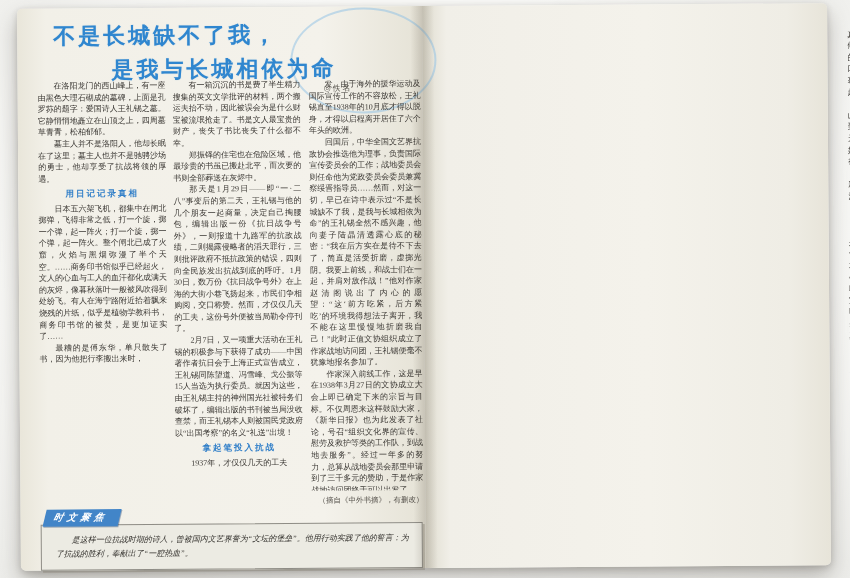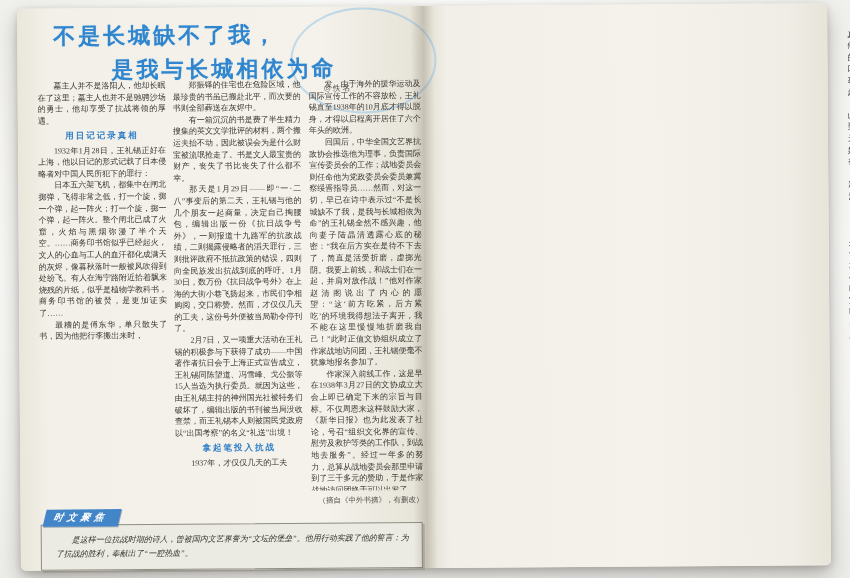--- a/index.html
+++ b/index.html
@@ -90,29 +90,29 @@
 
   <div class="page left">
     <svg class="deco-circle" viewBox="0 0 156 122">
       <ellipse cx="78" cy="56" rx="72" ry="52" fill="none" stroke="#8cc0e6" stroke-width="2" opacity="0.5"></ellipse>
     </svg>
     <div class="l-title" id="l-title1">不是长城缺不了我，</div>
     <div class="l-title" id="l-title2">是我与长城相依为命</div>
     <div class="byline" id="l-byline">◎佚名</div>
 
     <div class="col" id="l-col1">
+        <p class="blk p">在洛阳龙门的西山峰上，有一座由黑色大理石砌成的墓碑，上面是孔罗荪的题字：爱国诗人王礼锡之墓。它静悄悄地矗立在山顶之上，四周墓草青青，松柏郁郁。</p>
         <p class="blk p">墓主人并不是洛阳人，他却长眠在了这里；墓主人也并不是驰骋沙场的勇士，他却享受了抗战将领的厚遇。</p>
         <p class="blk subhead">用日记记录真相</p>
-        <p class="blk p">1932年1月28日，王礼锡正好在上海，他以日记的形式记载了日本侵略者对中国人民所犯下的罪行：</p>
         <p class="blk p">日本五六架飞机，都集中在闸北掷弹，飞得非常之低，打一个旋，掷一个弹，起一阵火；打一个旋，掷一个弹，起一阵火。整个闸北已成了火窟，火焰与黑烟弥漫了半个天空。……商务印书馆似乎已经起火，文人的心血与工人的血汗都化成满天的灰烬，像暮秋落叶一般被风吹得到处纷飞。有人在海宁路附近拾着飘来烧残的片纸，似乎是植物学教科书，商务印书馆的被焚，是更加证实了……</p>
         <p class="blk p">最糟的是傅东华，单只散失了书，因为他把行李搬出来时，</p>
       </div>
     <div class="col" id="l-col2">
+        <p class="blk p">有一箱沉沉的书是费了半生精力搜集的英文文学批评的材料，两个搬运夫抬不动，因此被误会为是什么财宝被流氓抢走了。书是文人最宝贵的财产，丧失了书比丧失了什么都不幸。</p>
         <p class="blk p">郑振铎的住宅也在危险区域，他最珍贵的书虽已搬赴北平，而次要的书则全部葬送在灰烬中。</p>
-        <p class="blk p">有一箱沉沉的书是费了半生精力搜集的英文文学批评的材料，两个搬运夫抬不动，因此被误会为是什么财宝被流氓抢走了。书是文人最宝贵的财产，丧失了书比丧失了什么都不幸。</p>
         <p class="blk p">那天是1月29日——即“一·二八”事变后的第二天，王礼锡与他的几个朋友一起商量，决定自己掏腰包，编辑出版一份《抗日战争号外》，一则报道十九路军的抗敌战绩，二则揭露侵略者的滔天罪行，三则批评政府不抵抗政策的错误，四则向全民族发出抗战到底的呼吁。1月30日，数万份《抗日战争号外》在上海的大街小巷飞扬起来，市民们争相购阅，交口称赞。然而，才仅仅几天的工夫，这份号外便被当局勒令停刊了。</p>
         <p class="blk p">2月7日，又一项重大活动在王礼锡的积极参与下获得了成功——中国著作者抗日会于上海正式宣告成立，王礼锡同陈望道、冯雪峰、戈公振等15人当选为执行委员。就因为这些，由王礼锡主持的神州国光社被特务们破坏了，编辑出版的书刊被当局没收查禁，而王礼锡本人则被国民党政府以“出国考察”的名义“礼送”出境！</p>
         <p class="blk subhead">拿起笔投入抗战</p>
         <p class="blk p">1937年，才仅仅几天的工夫</p>
       </div>
     <div class="col" id="l-col3">
         <p class="blk p">发。由于海外的援华运动及国际宣传工作的不容放松，王礼锡直至1938年的10月底才得以脱身，才得以启程离开居住了六个年头的欧洲。</p>
         <p class="blk p">回国后，中华全国文艺界抗敌协会推选他为理事，负责国际宣传委员会的工作；战地委员会则任命他为党政委员会委员兼冀察绥晋指导员……然而，对这一切，早已在诗中表示过“不是长城缺不了我，是我与长城相依为命”的王礼锡全然不感兴趣，他向妻子陆晶清透露心底的秘密：“我在后方实在是待不下去了，简直是活受折磨，虚掷光阴。我要上前线，和战士们在一起，并肩对敌作战！”他对作家赵清阁说出了内心的愿望：“这‘前方吃紧，后方紧吃’的环境我得想法子离开，我不能在这里慢慢地折磨我自己！”此时正值文协组织成立了作家战地访问团，王礼锡便毫不犹豫地报名参加了。</p>
         <p class="blk p">作家深入前线工作，这是早在1938年3月27日的文协成立大会上即已确定下来的宗旨与目标。不仅周恩来这样鼓励大家，《新华日报》也为此发表了社论，号召“组织文化界的宣传、慰劳及救护等类的工作队，到战地去服务”。经过一年多的努力，总算从战地委员会那里申请到了三千多元的赞助，于是作家战地访问团终于可以出发了……</p>
       </div>

